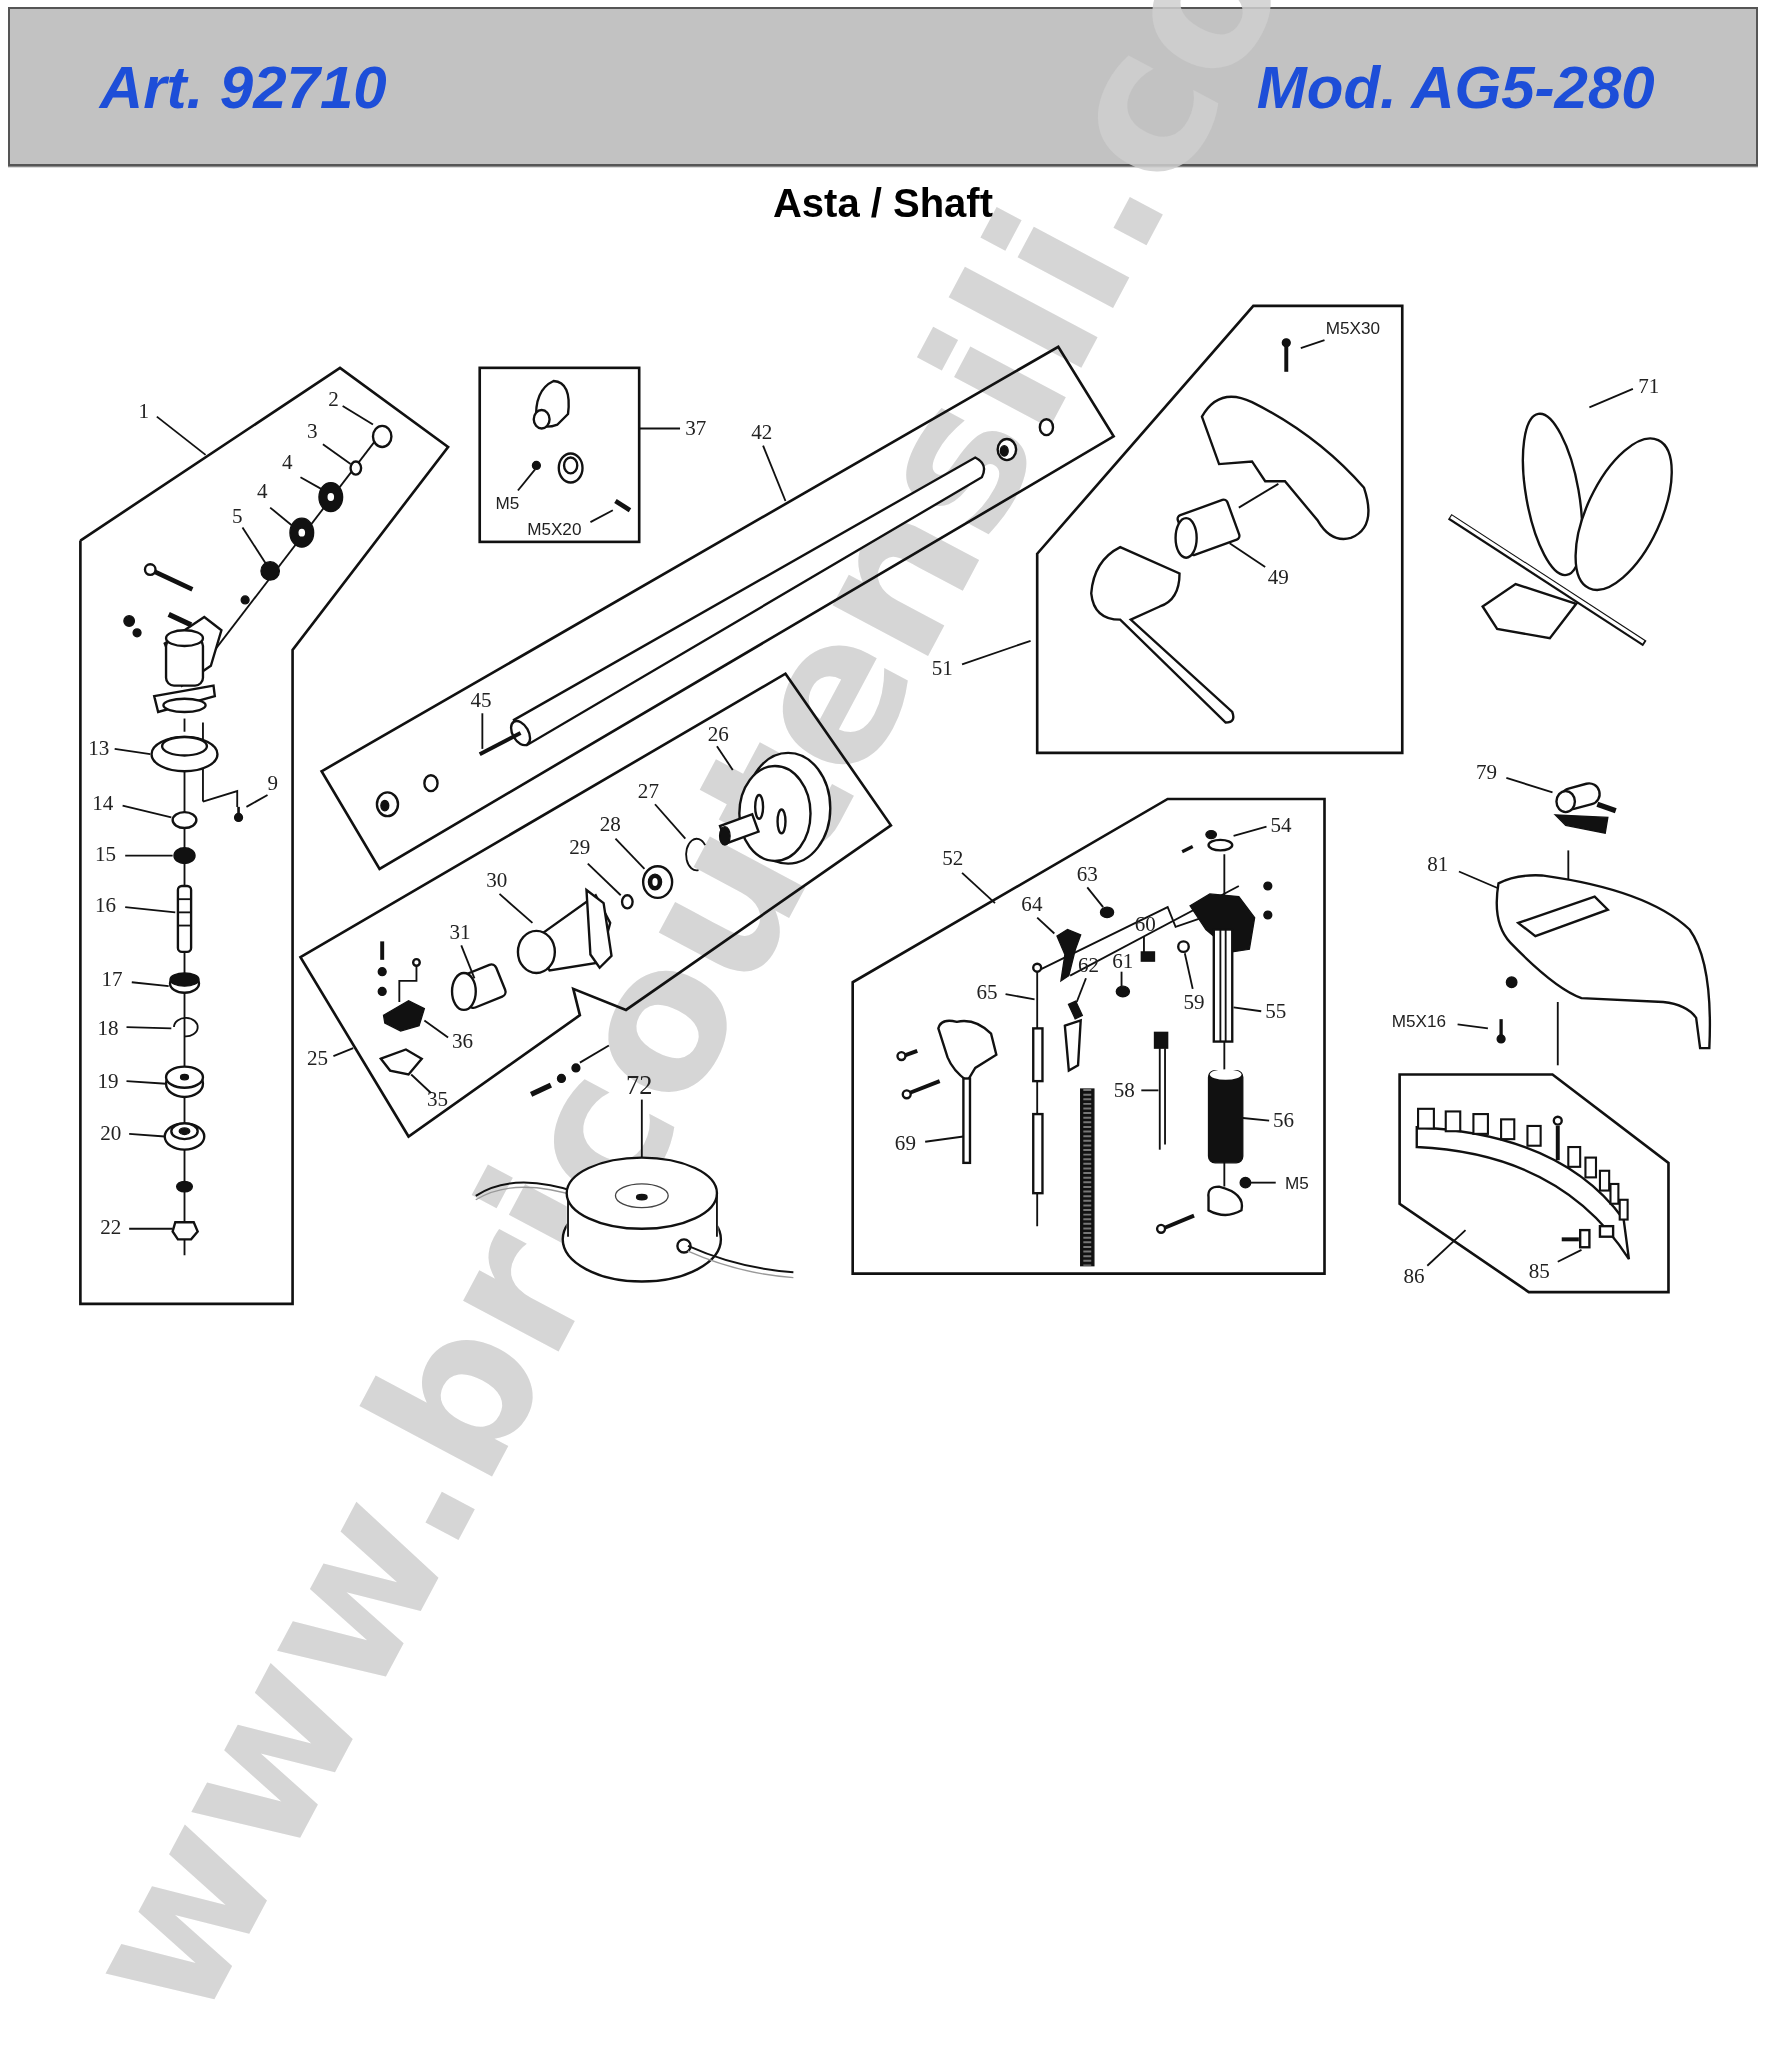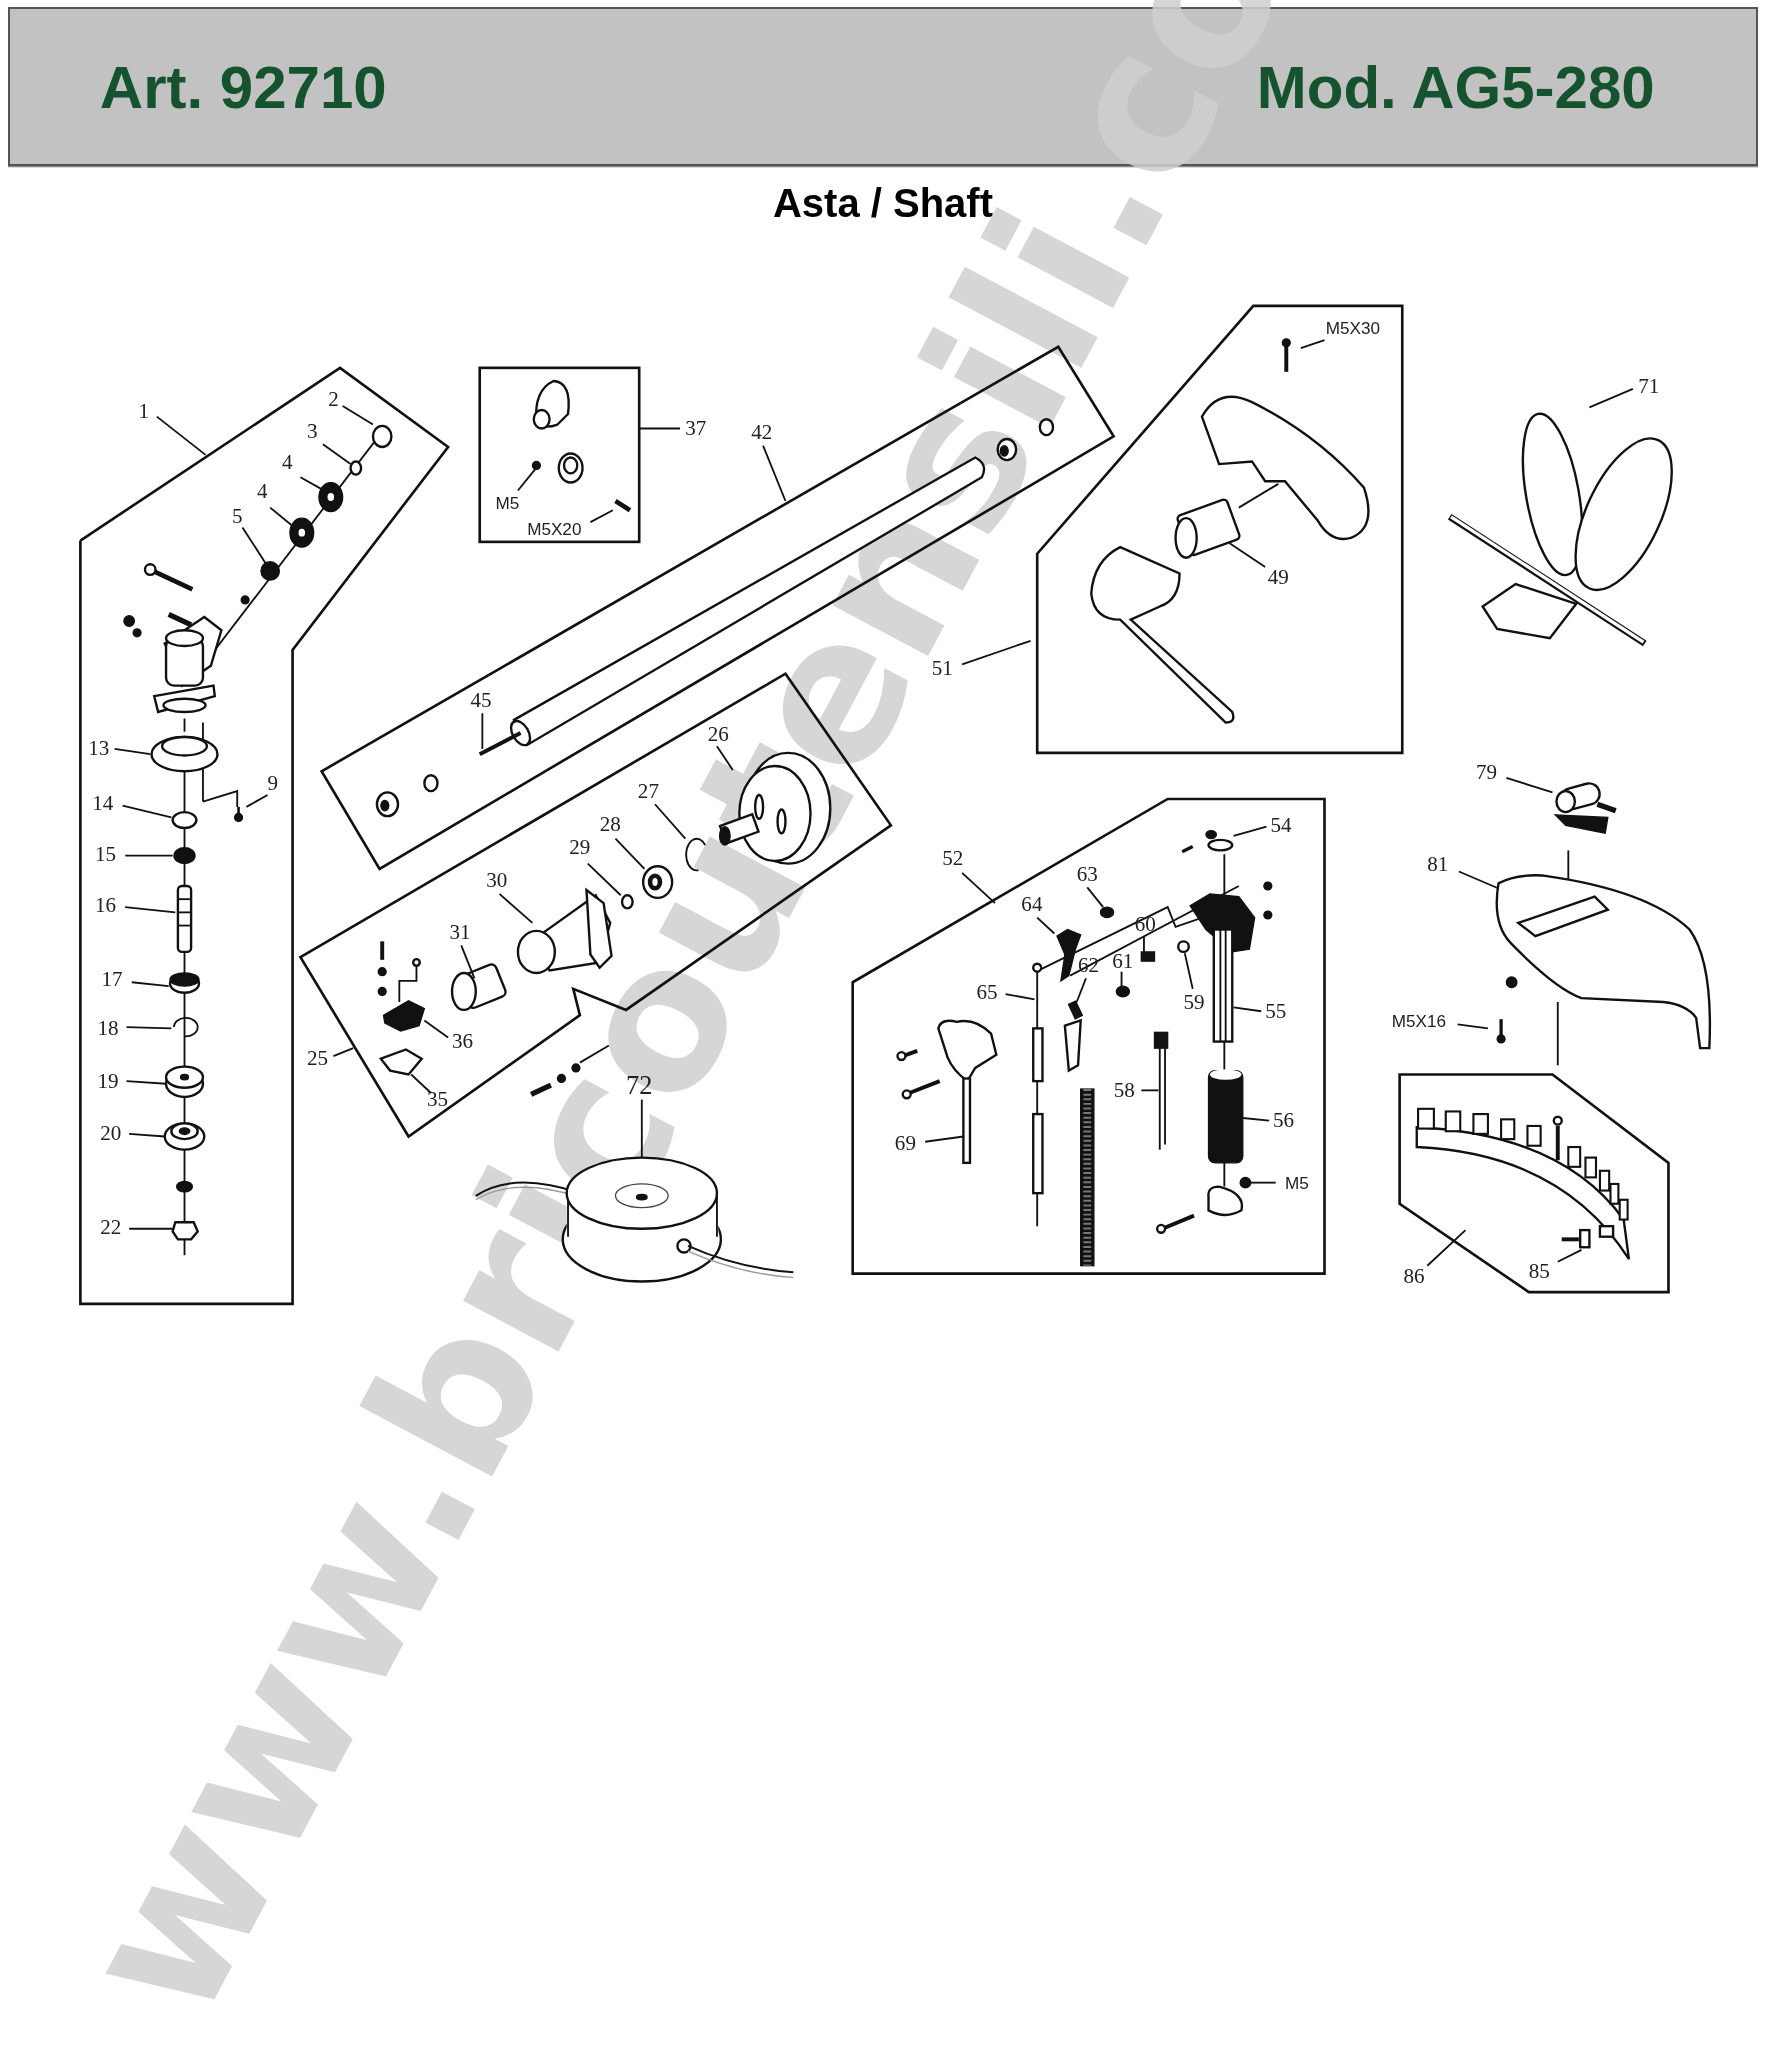--- a/index.html
+++ b/index.html
@@ -4,21 +4,21 @@
 <style>
   html, body { margin:0; padding:0; background:#ffffff; }
   body { width:1766px; height:2066px; position:relative; overflow:hidden; font-family:"Liberation Sans", sans-serif; }
   .header {
     position:absolute; left:7.8px; top:6.5px; width:1750px; height:159px;
     background:#c2c2c2; border:2px solid #555; box-sizing:border-box;
     box-shadow: 0 1.3px 0 #888;
   }
   .header span {
     position:absolute; top:44px; font-family:"Liberation Sans", sans-serif;
-    font-weight:bold; font-size:60px; color:#14532d; letter-spacing:0px; white-space:nowrap;
+    font-weight:bold; font-size:60px; color:#1d4ed8; letter-spacing:0px; white-space:nowrap;font-style:italic;
   }
   .h-art { left:90px; }
   .h-title { left:506px; }
   .h-mod { left:1247px; }
   .subtitle {
     position:absolute; top:181px; left:0; width:1766px; text-align:center;
     font-family:"Liberation Sans", sans-serif; font-weight:bold; font-size:40px; color:#000;
   }
   svg.diagram { position:absolute; left:0; top:0; width:1766px; height:2066px; }
   .lbl { font-family:"Liberation Serif", serif; font-size:16px; fill:#222; }

